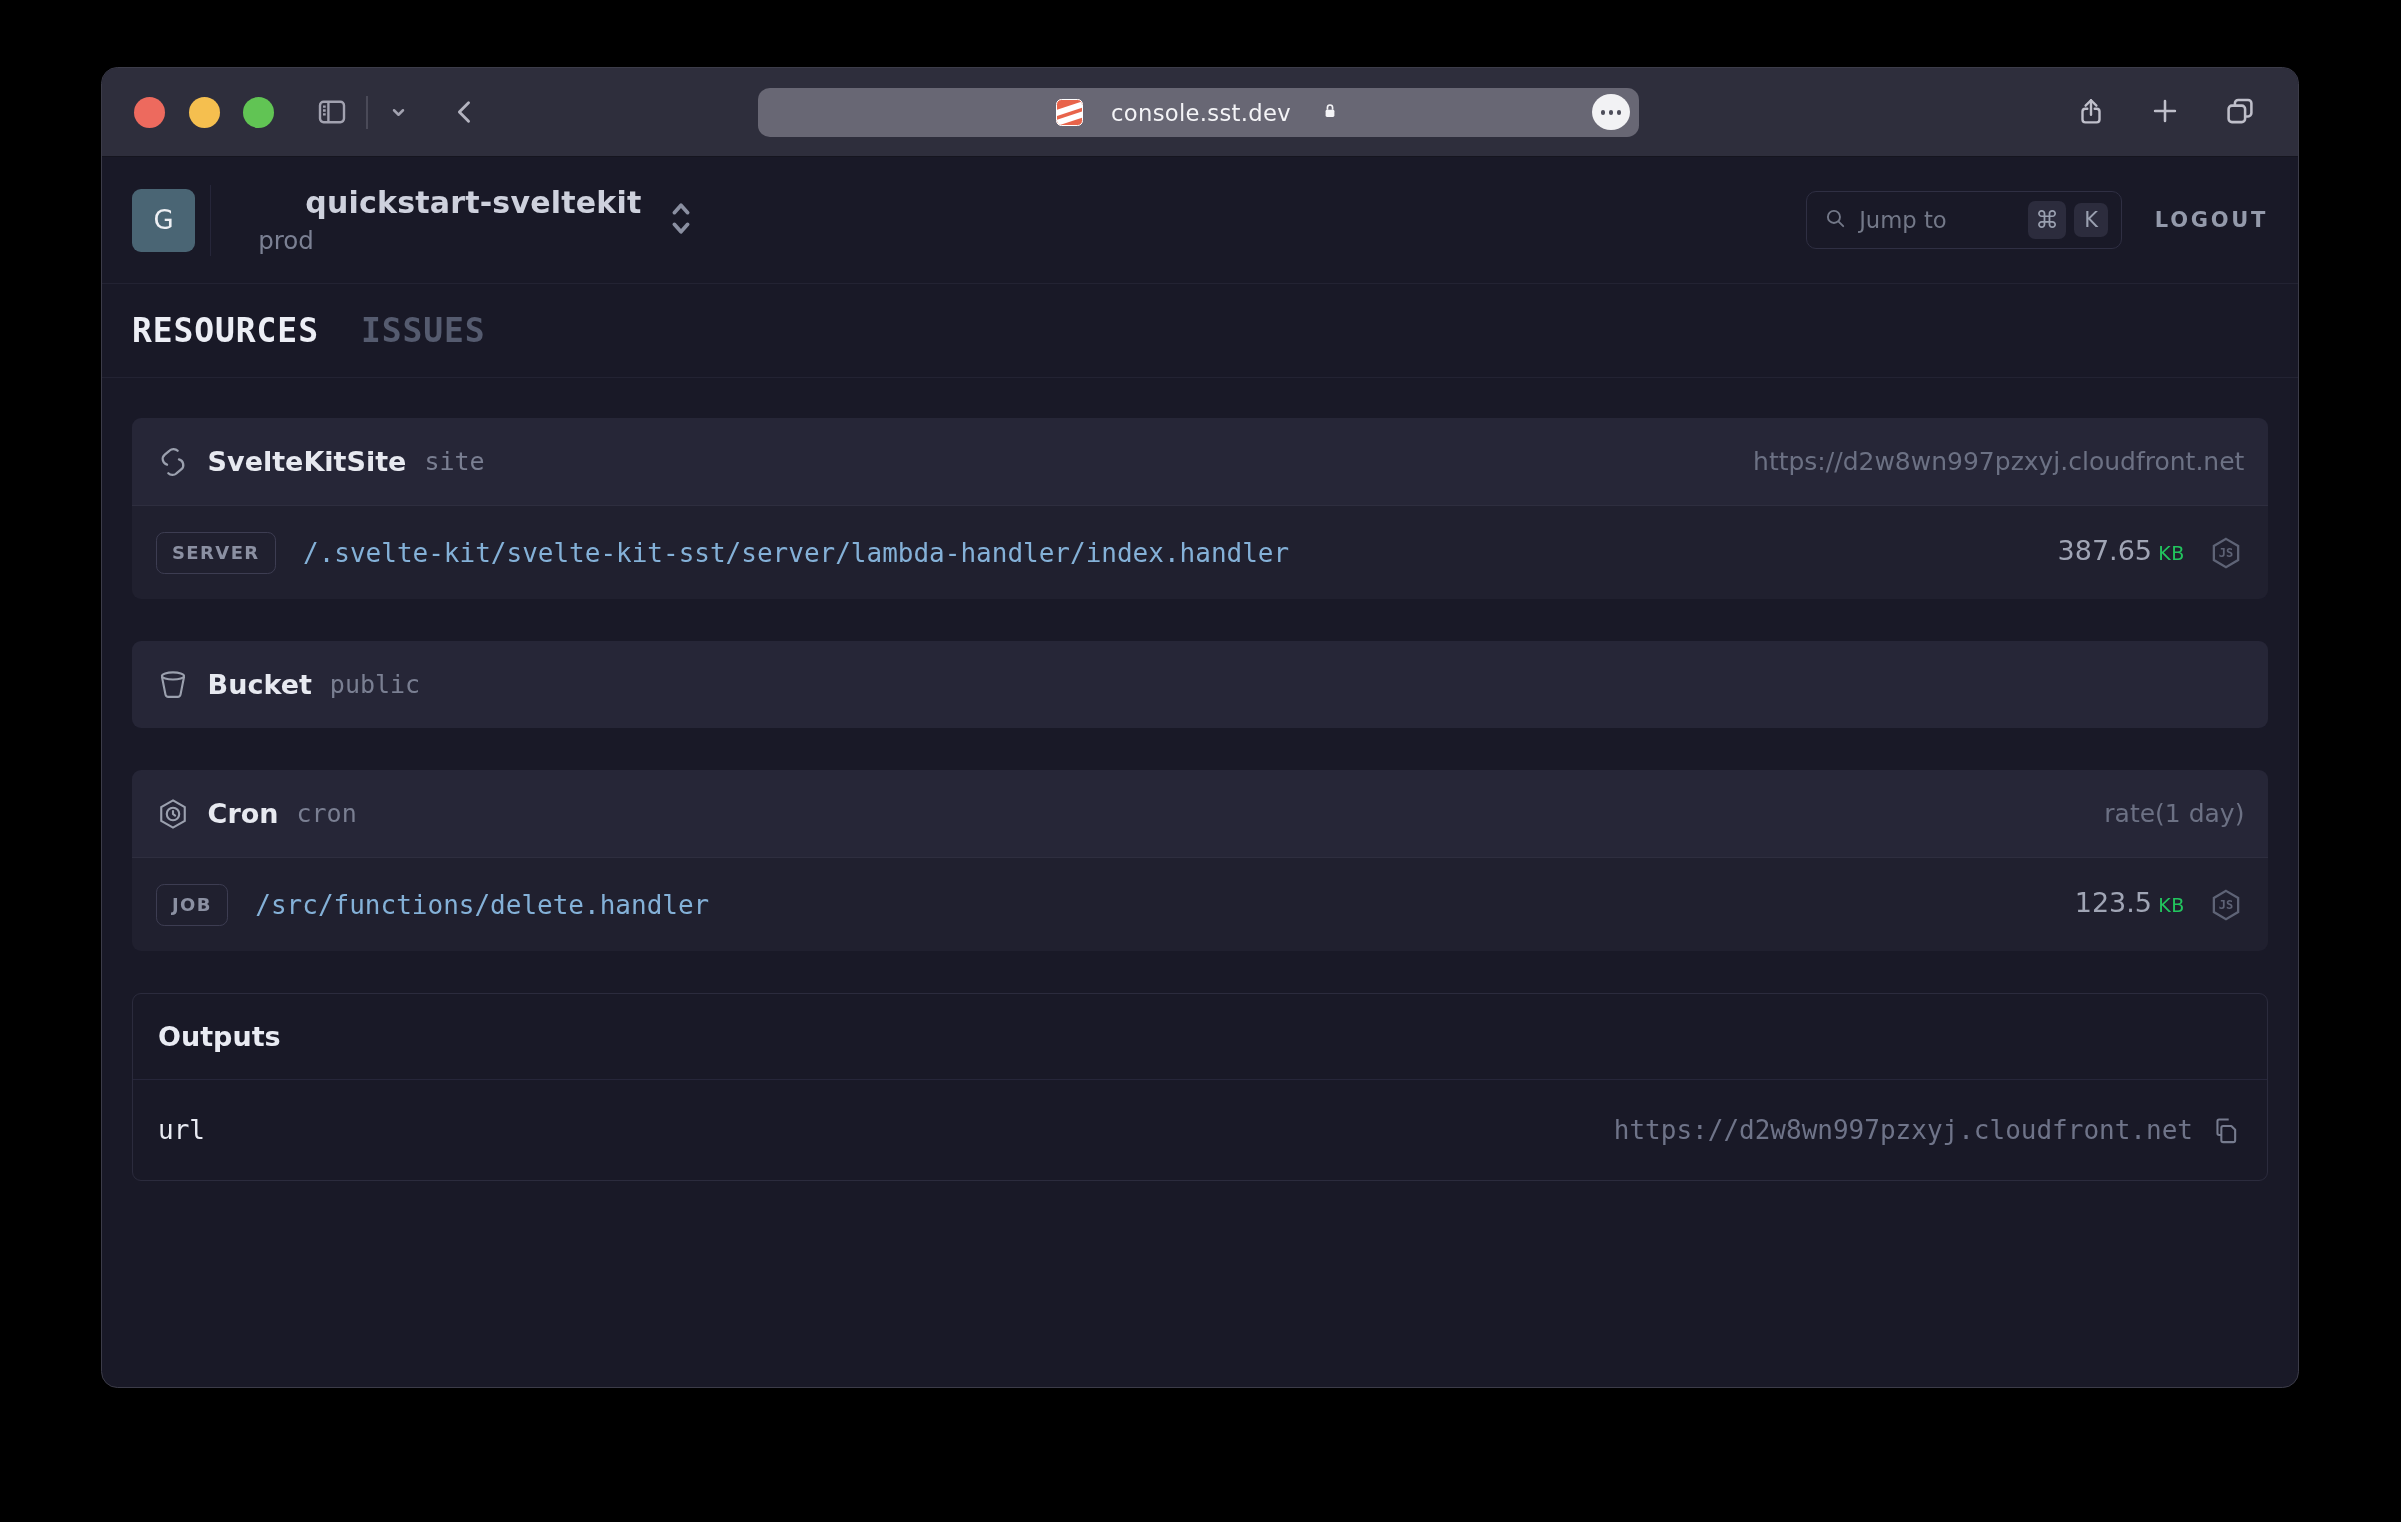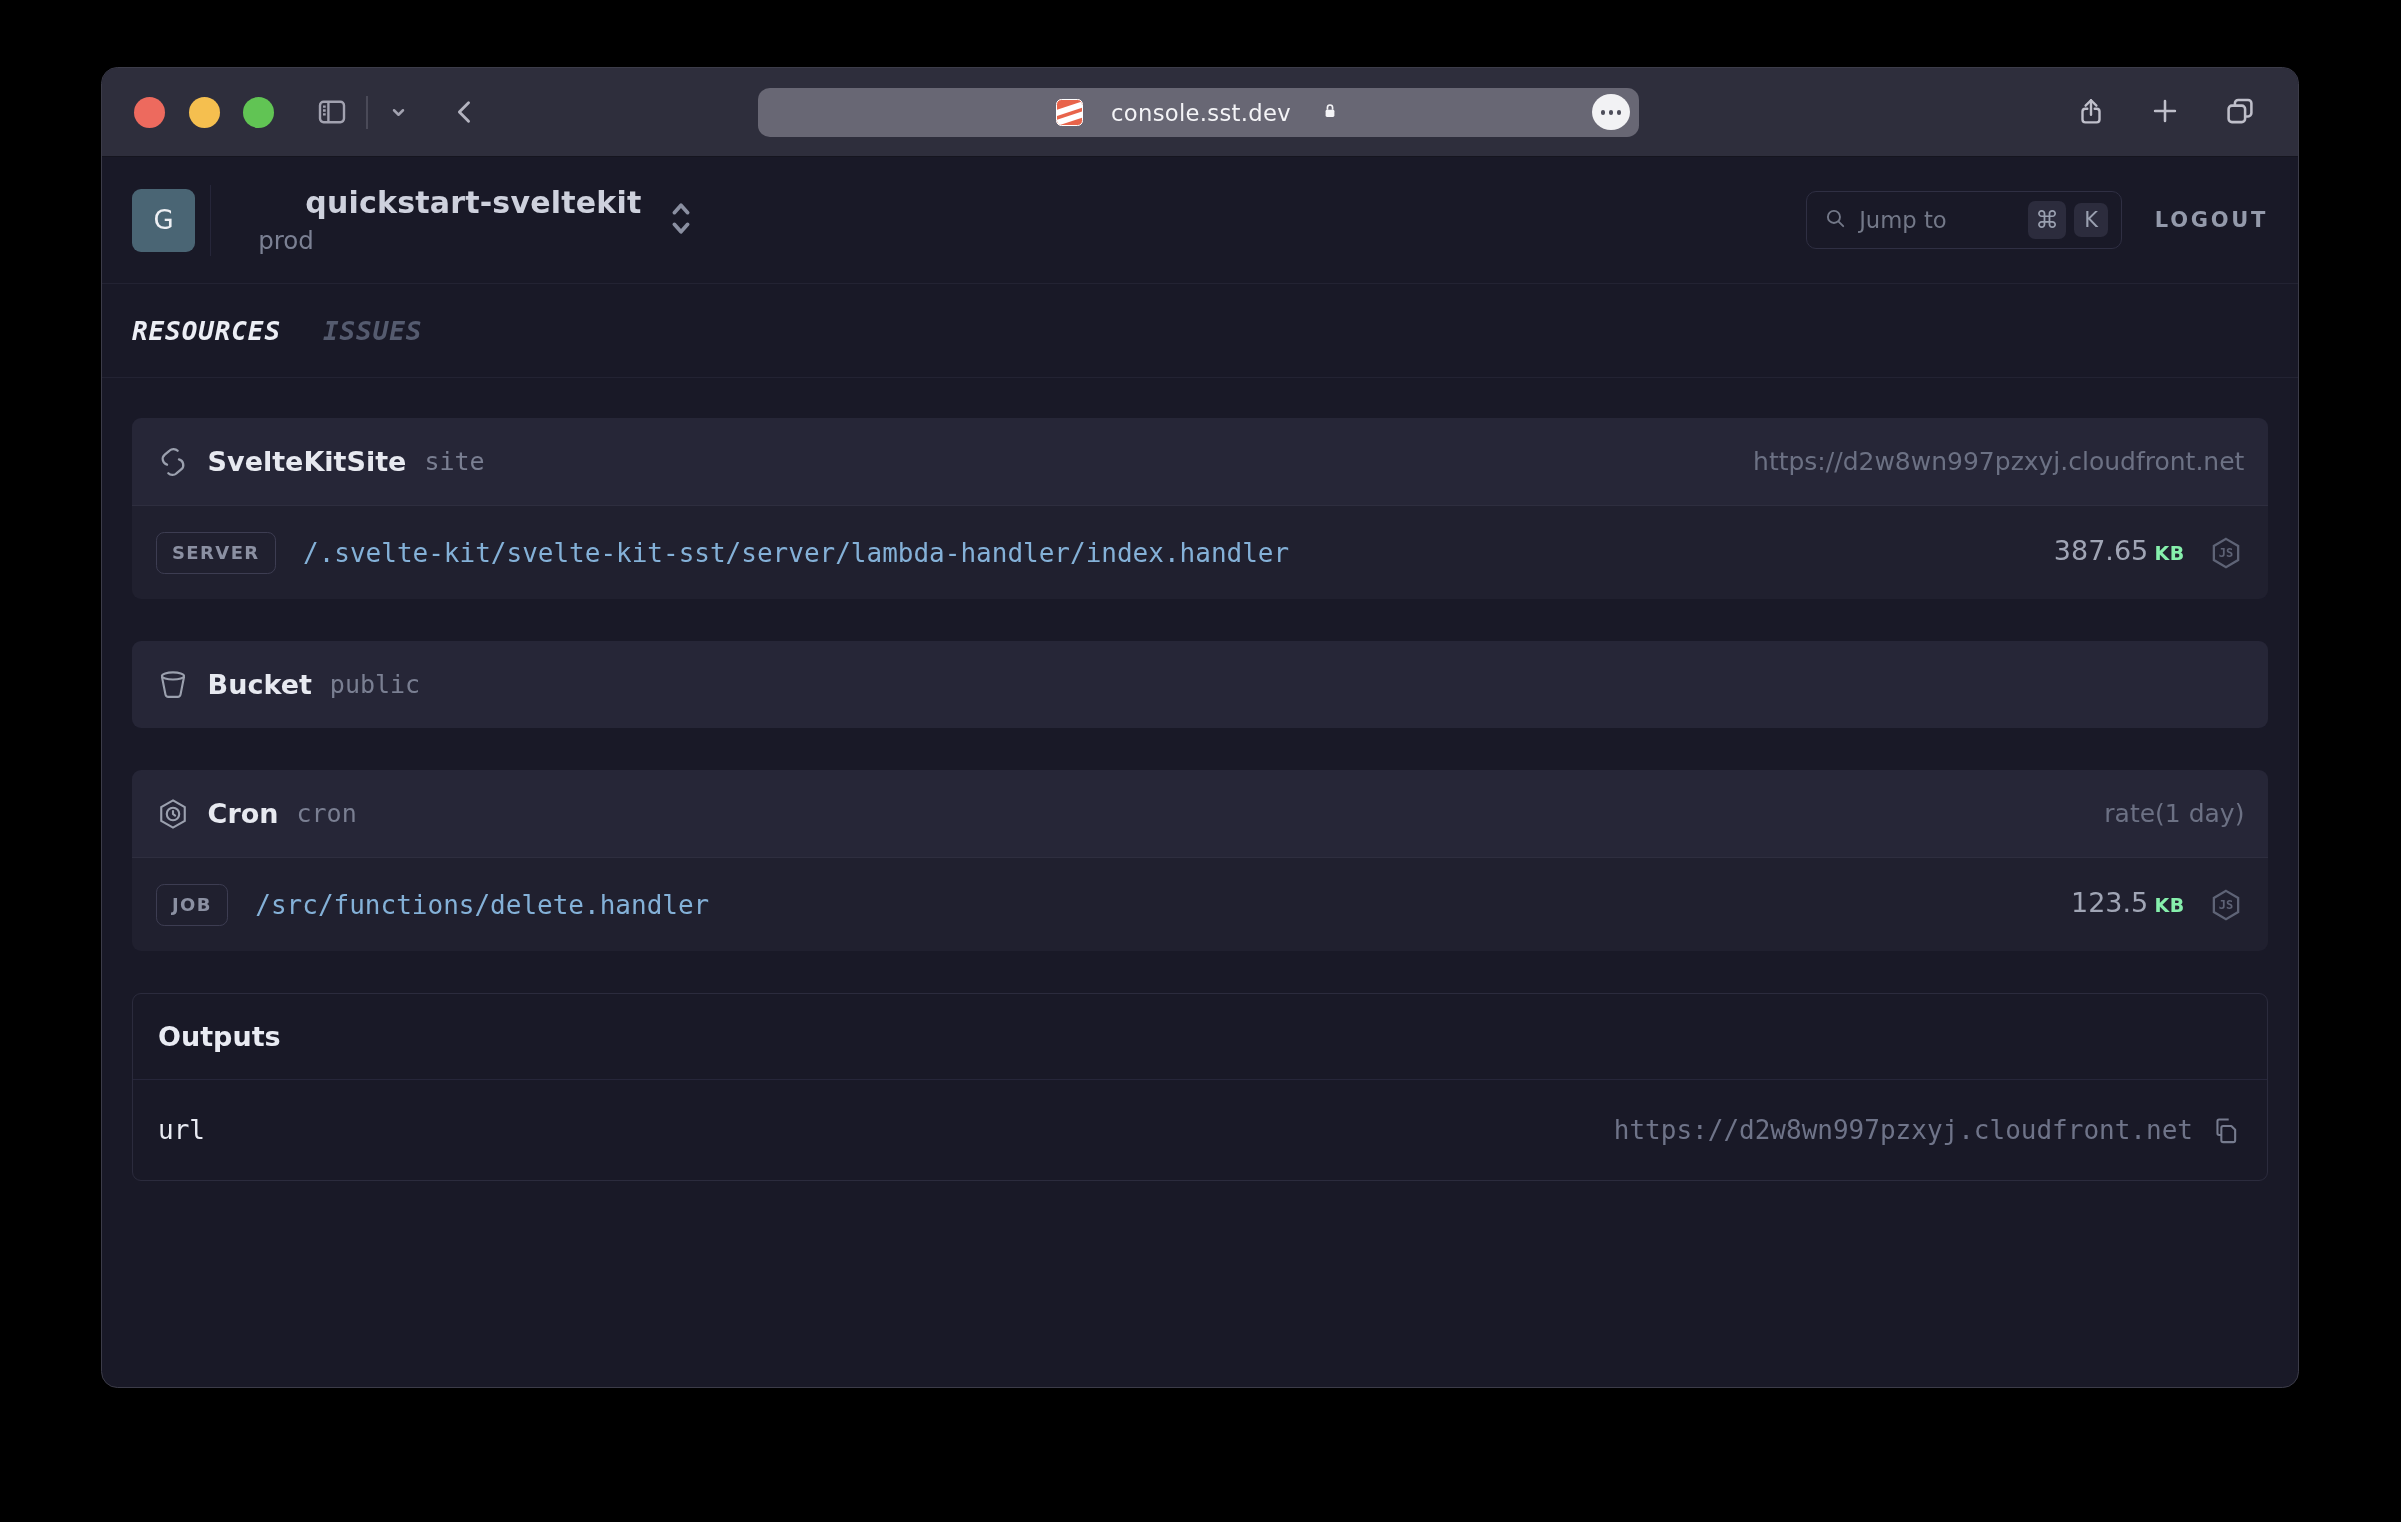--- a/index.html
+++ b/index.html
@@ -88,21 +88,21 @@
   .logout {
     margin-left:33px; color:#949aab; font-size:21px; font-weight:bold; letter-spacing:2.7px;
   }
 
   
   .tabbar {
     height:94px; display:flex; align-items:center; gap:42px; padding:0 30px;
     border-bottom:0.9px solid #232333;
     font-family:"DejaVu Sans Mono","Liberation Mono",monospace;
   }
-  .tab { font-size:26px; font-weight:bold; letter-spacing:0.9px;font-style:italic; }
+  .tab { font-size:33px; font-weight:bold; letter-spacing:0.9px; }
   .tab.active { color:#eceef5; }
   .tab.inactive { color:#555b6f; }
 
   
   .content { padding:40px 30px 0; }
   .card { border-radius:9px; overflow:hidden; margin-bottom:42px; }
   .card-header {
     height:87px; background:#262637; display:flex; align-items:center; padding:0 23.6px;
   }
   .res-icon { color:#9ba0ae; display:flex; margin-right:18px; }
@@ -115,21 +115,21 @@
     display:flex; align-items:center; padding:0 23.6px;
   }
   .fn-badge {
     border:0.9px solid #3d3d52; border-radius:8.2px; height:42px; padding:0 15.4px;
     display:flex; align-items:center; color:#8b90a2; font-size:18px; font-weight:bold;
     letter-spacing:1.4px;
   }
   .fn-path { margin-left:27px; color:#84b1d8; font-size:26px; }
   .row-right { margin-left:auto; display:flex; align-items:baseline; }
   .size-val { color:#a0a5b5; font-size:27px; }
-  .size-unit { color:#86efac; font-size:19px; font-weight:bold; margin-left:6.3px; letter-spacing:0.5px; }
+  .size-unit { color:#22c55e; font-size:19px; font-weight:normal; margin-left:6.3px; letter-spacing:0.5px; }
   .node-icon { color:#5e6376; margin-left:23.6px; align-self:center; display:flex; }
 
   
   .outputs-card { border:0.9px solid #2b2b3d; border-radius:9px; overflow:hidden; }
   .outputs-header { height:85px; display:flex; align-items:center; padding:0 25px; }
   .outputs-title { color:#e9ebf3; font-size:27px; font-weight:bold; }
   .outputs-row {
     height:101px; border-top:0.9px solid #26263a; display:flex; align-items:center; padding:0 25px;
   }
   .out-key { color:#e9ebf3; font-size:26px; }

